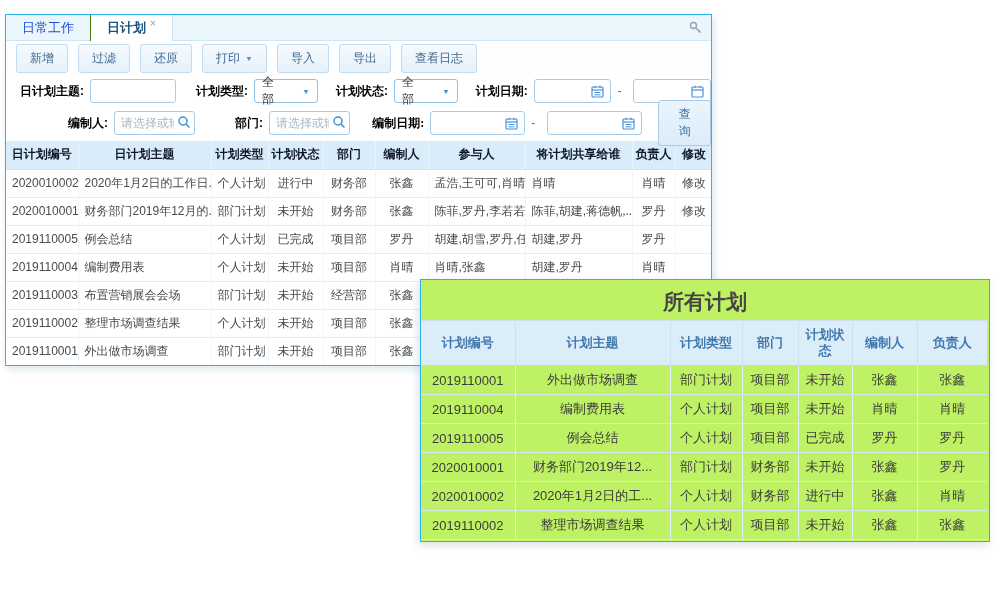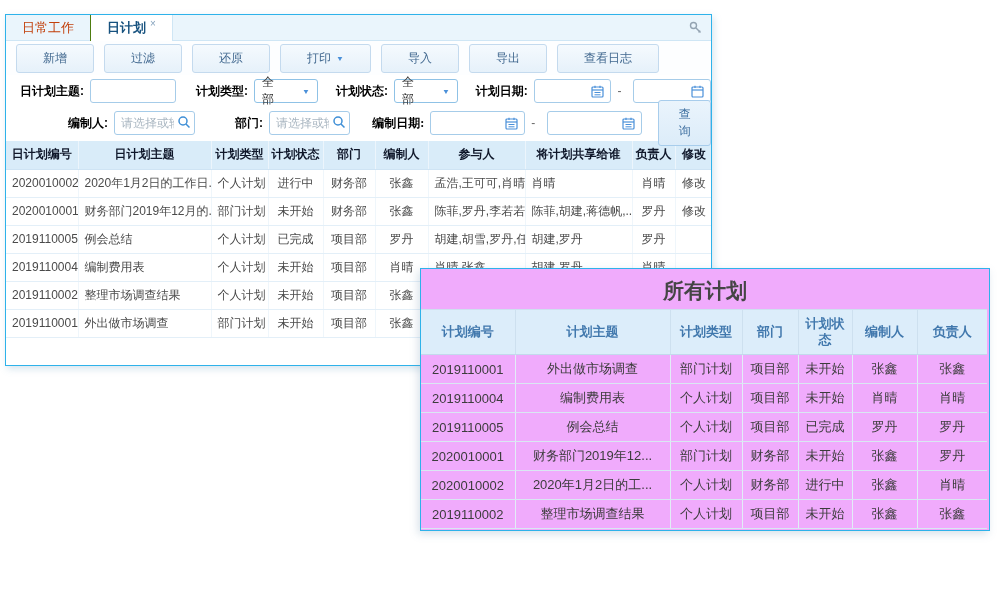--- a/index.html
+++ b/index.html
@@ -8,29 +8,29 @@
   .canvas { position:relative; width:1000px; height:600px; background:#fff; overflow:hidden; }
 
   
   .main-window { position:absolute; left:5px; top:14px; width:707px; height:352px;
     background:#fff; border:1px solid #2eb2ea; overflow:hidden;
     box-shadow:2px 3px 7px rgba(110,160,195,.28); }
 
   .tabbar { height:26px; background:#eaf5fc; border-bottom:1px solid #cfe6f5;
     display:flex; align-items:stretch; position:relative; }
   .tab { display:flex; align-items:center; padding:0 16px; font-size:13px;
-    color:#c2410c; cursor:pointer; }
+    color:#1d4ed8; cursor:pointer; }
   .tab.active { background:#fff; color:#17527f; font-weight:bold;
     border-left:1px solid #4d7c0f; border-right:1px solid #cfe6f5; margin-bottom:-1px; }
   .tab-close { font-size:10px; color:#86a3bd; margin-left:4px; position:relative; top:-5px; font-weight:normal; }
   .tabbar-right-icon { position:absolute; right:8px; top:5px; width:15px; height:15px; cursor:pointer; }
 
   .toolbar { height:34px; display:flex; align-items:center; gap:10px; padding-left:10px; background:#fdfeff; }
   .tb-btn { background:linear-gradient(#f5fafe,#e6f1fa); border:1px solid #c4daee; color:#41688f;
-    font-size:12px; padding:5px 26px; border-radius:3px; cursor:pointer; display:flex; align-items:center; gap:5px;
+    font-size:12px; padding:5px 13px; border-radius:3px; cursor:pointer; display:flex; align-items:center; gap:5px;
     font-family:inherit; }
   .caret { font-size:8px; color:#4a90d9; transform:scaleY(.85); }
 
   .filter-row { height:32px; display:flex; align-items:center; font-size:12px; color:#333; }
   .filter-row.r1 { padding-left:14px; }
   .filter-row.r2 { padding-left:62px;justify-content:space-between; }
   .f-label { font-weight:bold; color:#000000; white-space:nowrap; }
   .f-input { width:86px; height:24px; border:1px solid #a6cce9; border-radius:3px;
     background:#fff; font-size:12px; padding:0 6px; color:#333; margin-left:6px; font-family:inherit; }
   .select-box { display:flex; align-items:center; justify-content:space-between; width:78px; height:24px;
@@ -52,21 +52,21 @@
   table.grid { border-collapse:collapse; table-layout:fixed; width:707px; font-size:12px; margin-top:2px; }
   table.grid th { height:28px; background:#d9ecf9; color:#0f172a; font-weight:bold;
     border-right:1px solid #ecf5fc; border-bottom:1px solid #cfe4f4; white-space:nowrap; overflow:hidden;
     text-align:center; cursor:pointer; }
   table.grid td { height:28px; border-bottom:1px solid #e3eff8; border-right:1px solid #eff6fb;
     color:#4a4a4a; padding:0 6px; white-space:nowrap; overflow:hidden; }
   .c-left { text-align:left; } .c-center { text-align:center; }
   .link { color:#4a9bd5; cursor:pointer; }
 
   
-  .overlay { position:absolute; left:420px; top:268px; width:570px; height:263px; background:#f0abfc;
+  .overlay { position:absolute; left:420px; top:279px; width:570px; height:263px; background:#bef264;
     border:1px solid #2eb2ea; box-shadow:-2px 3px 8px rgba(100,140,170,.25); z-index:5; overflow:hidden; }
   .overlay-title { height:40px; line-height:44px; text-align:center; font-size:21px; font-weight:bold; color:#454545; }
   table.ogrid { border-collapse:collapse; table-layout:fixed; width:566px; font-size:13px; }
   table.ogrid th { height:45px; background:#dcedfa; color:#4178ad; font-weight:bold;
     border:1px solid #cde0ef; border-bottom:1px solid #c3d9ec; text-align:center;
     white-space:normal; line-height:1.2; padding:2px; }
   table.ogrid th:first-child { border-left:none; } table.ogrid th:last-child { border-right:none; }
   table.ogrid td { height:29px; color:#3c3c3c; text-align:center; padding:0 4px;
     border:1px solid #e2edf6; border-bottom:1px solid #d9e7f2; white-space:nowrap; overflow:hidden; }
   table.ogrid td:first-child { border-left:none; } table.ogrid td:last-child { border-right:none; }
@@ -286,20 +286,32 @@
             <td class="c-center">个人计划</td>
             <td class="c-center">未开始</td>
             <td class="c-center">项目部</td>
             <td class="c-center">肖晴</td>
             <td class="c-left">肖晴,张鑫</td>
             <td class="c-left">胡建,罗丹</td>
             <td class="c-center link">肖晴</td>
             <td></td>
           </tr>
           <tr>
+            <td class="c-left link">2019110003</td>
+            <td class="c-left link">布置营销展会会场</td>
+            <td class="c-center">部门计划</td>
+            <td class="c-center">未开始</td>
+            <td class="c-center">经营部</td>
+            <td class="c-center">张鑫</td>
+            <td></td>
+            <td></td>
+            <td></td>
+            <td></td>
+          </tr>
+          <tr>
             <td class="c-left link">2019110002</td>
             <td class="c-left link">整理市场调查结果</td>
             <td class="c-center">个人计划</td>
             <td class="c-center">未开始</td>
             <td class="c-center">项目部</td>
             <td class="c-center">张鑫</td>
             <td></td>
             <td></td>
             <td></td>
             <td></td>

